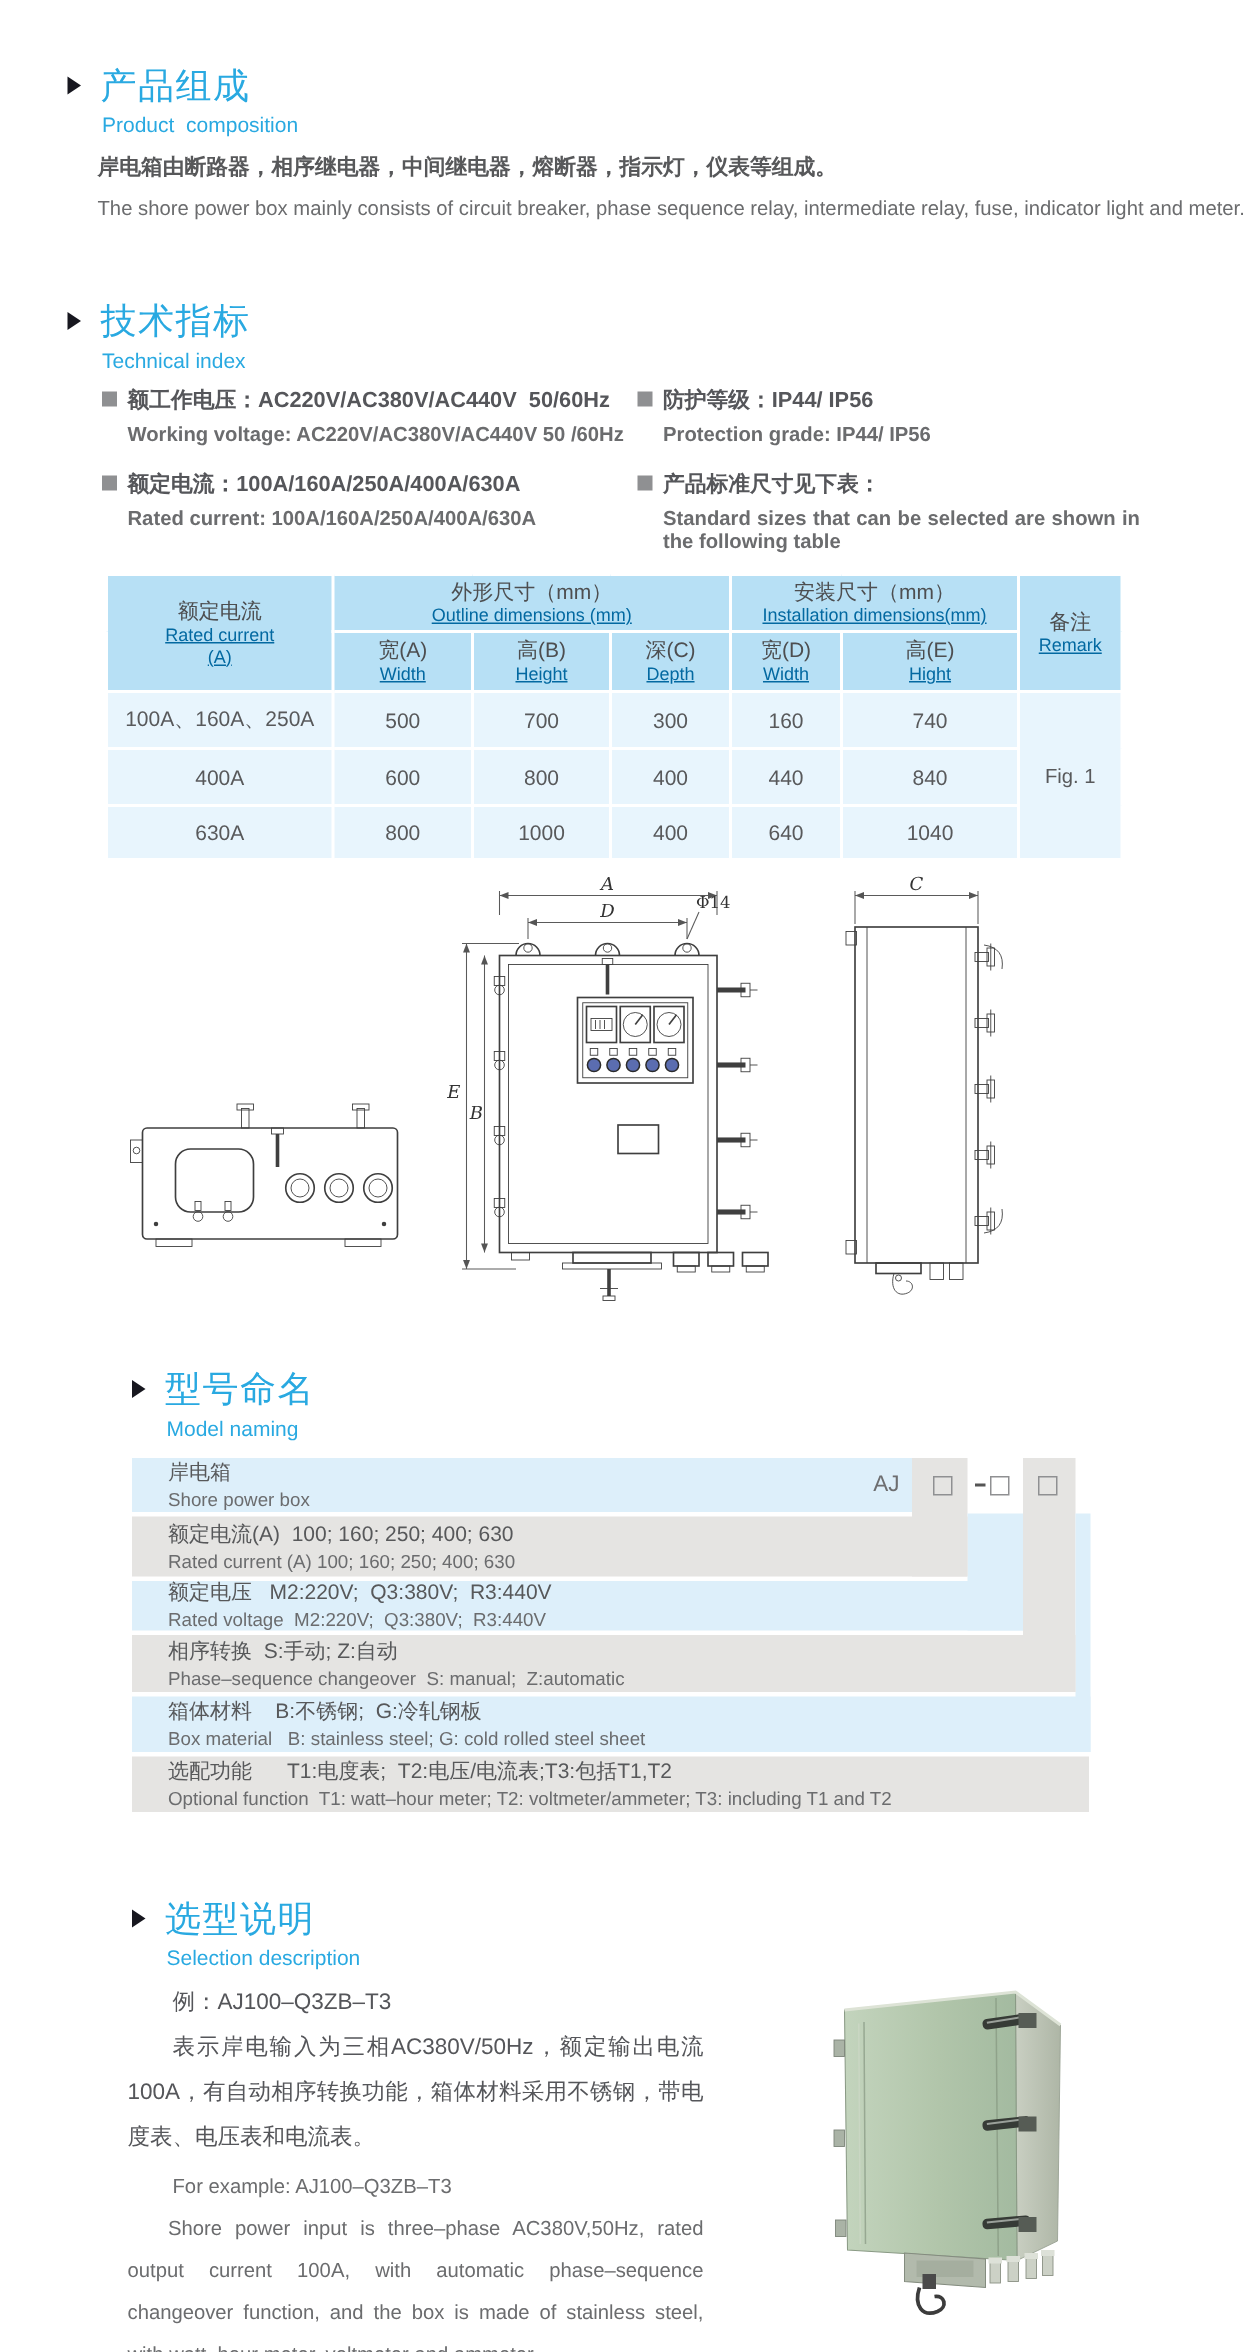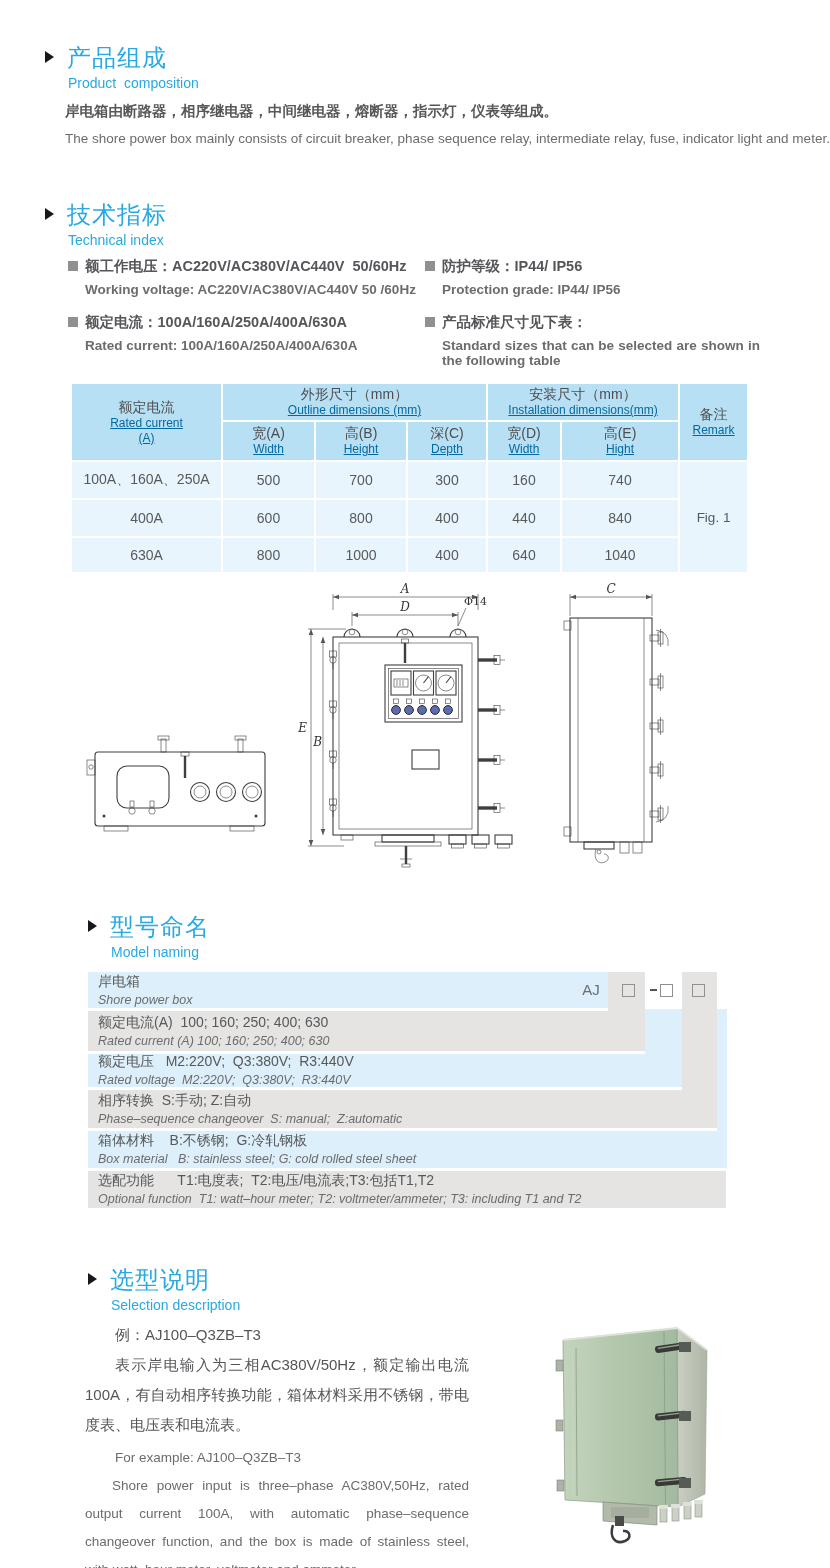--- a/index.html
+++ b/index.html
@@ -22,23 +22,23 @@
   
   .size-table{position:absolute;left:70px;top:382px;}
   table{border-collapse:collapse;table-layout:fixed;width:677px;}
   td,th{border:2px solid #fff;text-align:center;vertical-align:middle;padding:0;font-weight:normal;}
   th{background:#b7e0f5;color:#4d4e50;}
   td{background:#e8f5fd;color:#58595b;font-size:14px;}
   .h-cn{font-size:14px;line-height:17px;}
   .h-en{font-size:12px;line-height:15px;color:#0369a1;text-decoration:underline;}
   
   .nrow{position:absolute;display:flex;flex-direction:column;justify-content:center;
-        padding-left:10px;box-sizing:border-box;}
+        padding-left:24px;box-sizing:border-box;}
   .nrow .cn{font-size:14px;color:#57585a;white-space:pre-wrap;line-height:17px;}
-  .nrow .en{font-size:12.5px;color:#6b6c6e;white-space:pre-wrap;margin-top:3px;line-height:15px;font-style:italic;}
+  .nrow .en{font-size:12.5px;color:#6b6c6e;white-space:pre-wrap;margin-top:3px;line-height:15px;}
   .lb{background:#ddeffa;}
   .gr{background:#e5e4e2;}
   .strip{position:absolute;}
   .code-prefix{position:absolute;left:570px;top:972px;width:42px;height:52px;line-height:36px;
                text-align:center;font-size:15px;color:#6d6e70;}
   .code-box{position:absolute;width:11px;height:11px;border:1.5px solid #8f9092;box-sizing:content-box;}
   .code-dash{position:absolute;left:650px;top:989px;width:7px;height:2px;background:#555;}
   
   .sel-block{position:absolute;left:85px;top:1322px;width:384px;}
   .sel-ex-cn{font-size:15px;color:#55565a;padding-left:30px;line-height:26px;white-space:pre-wrap;}

